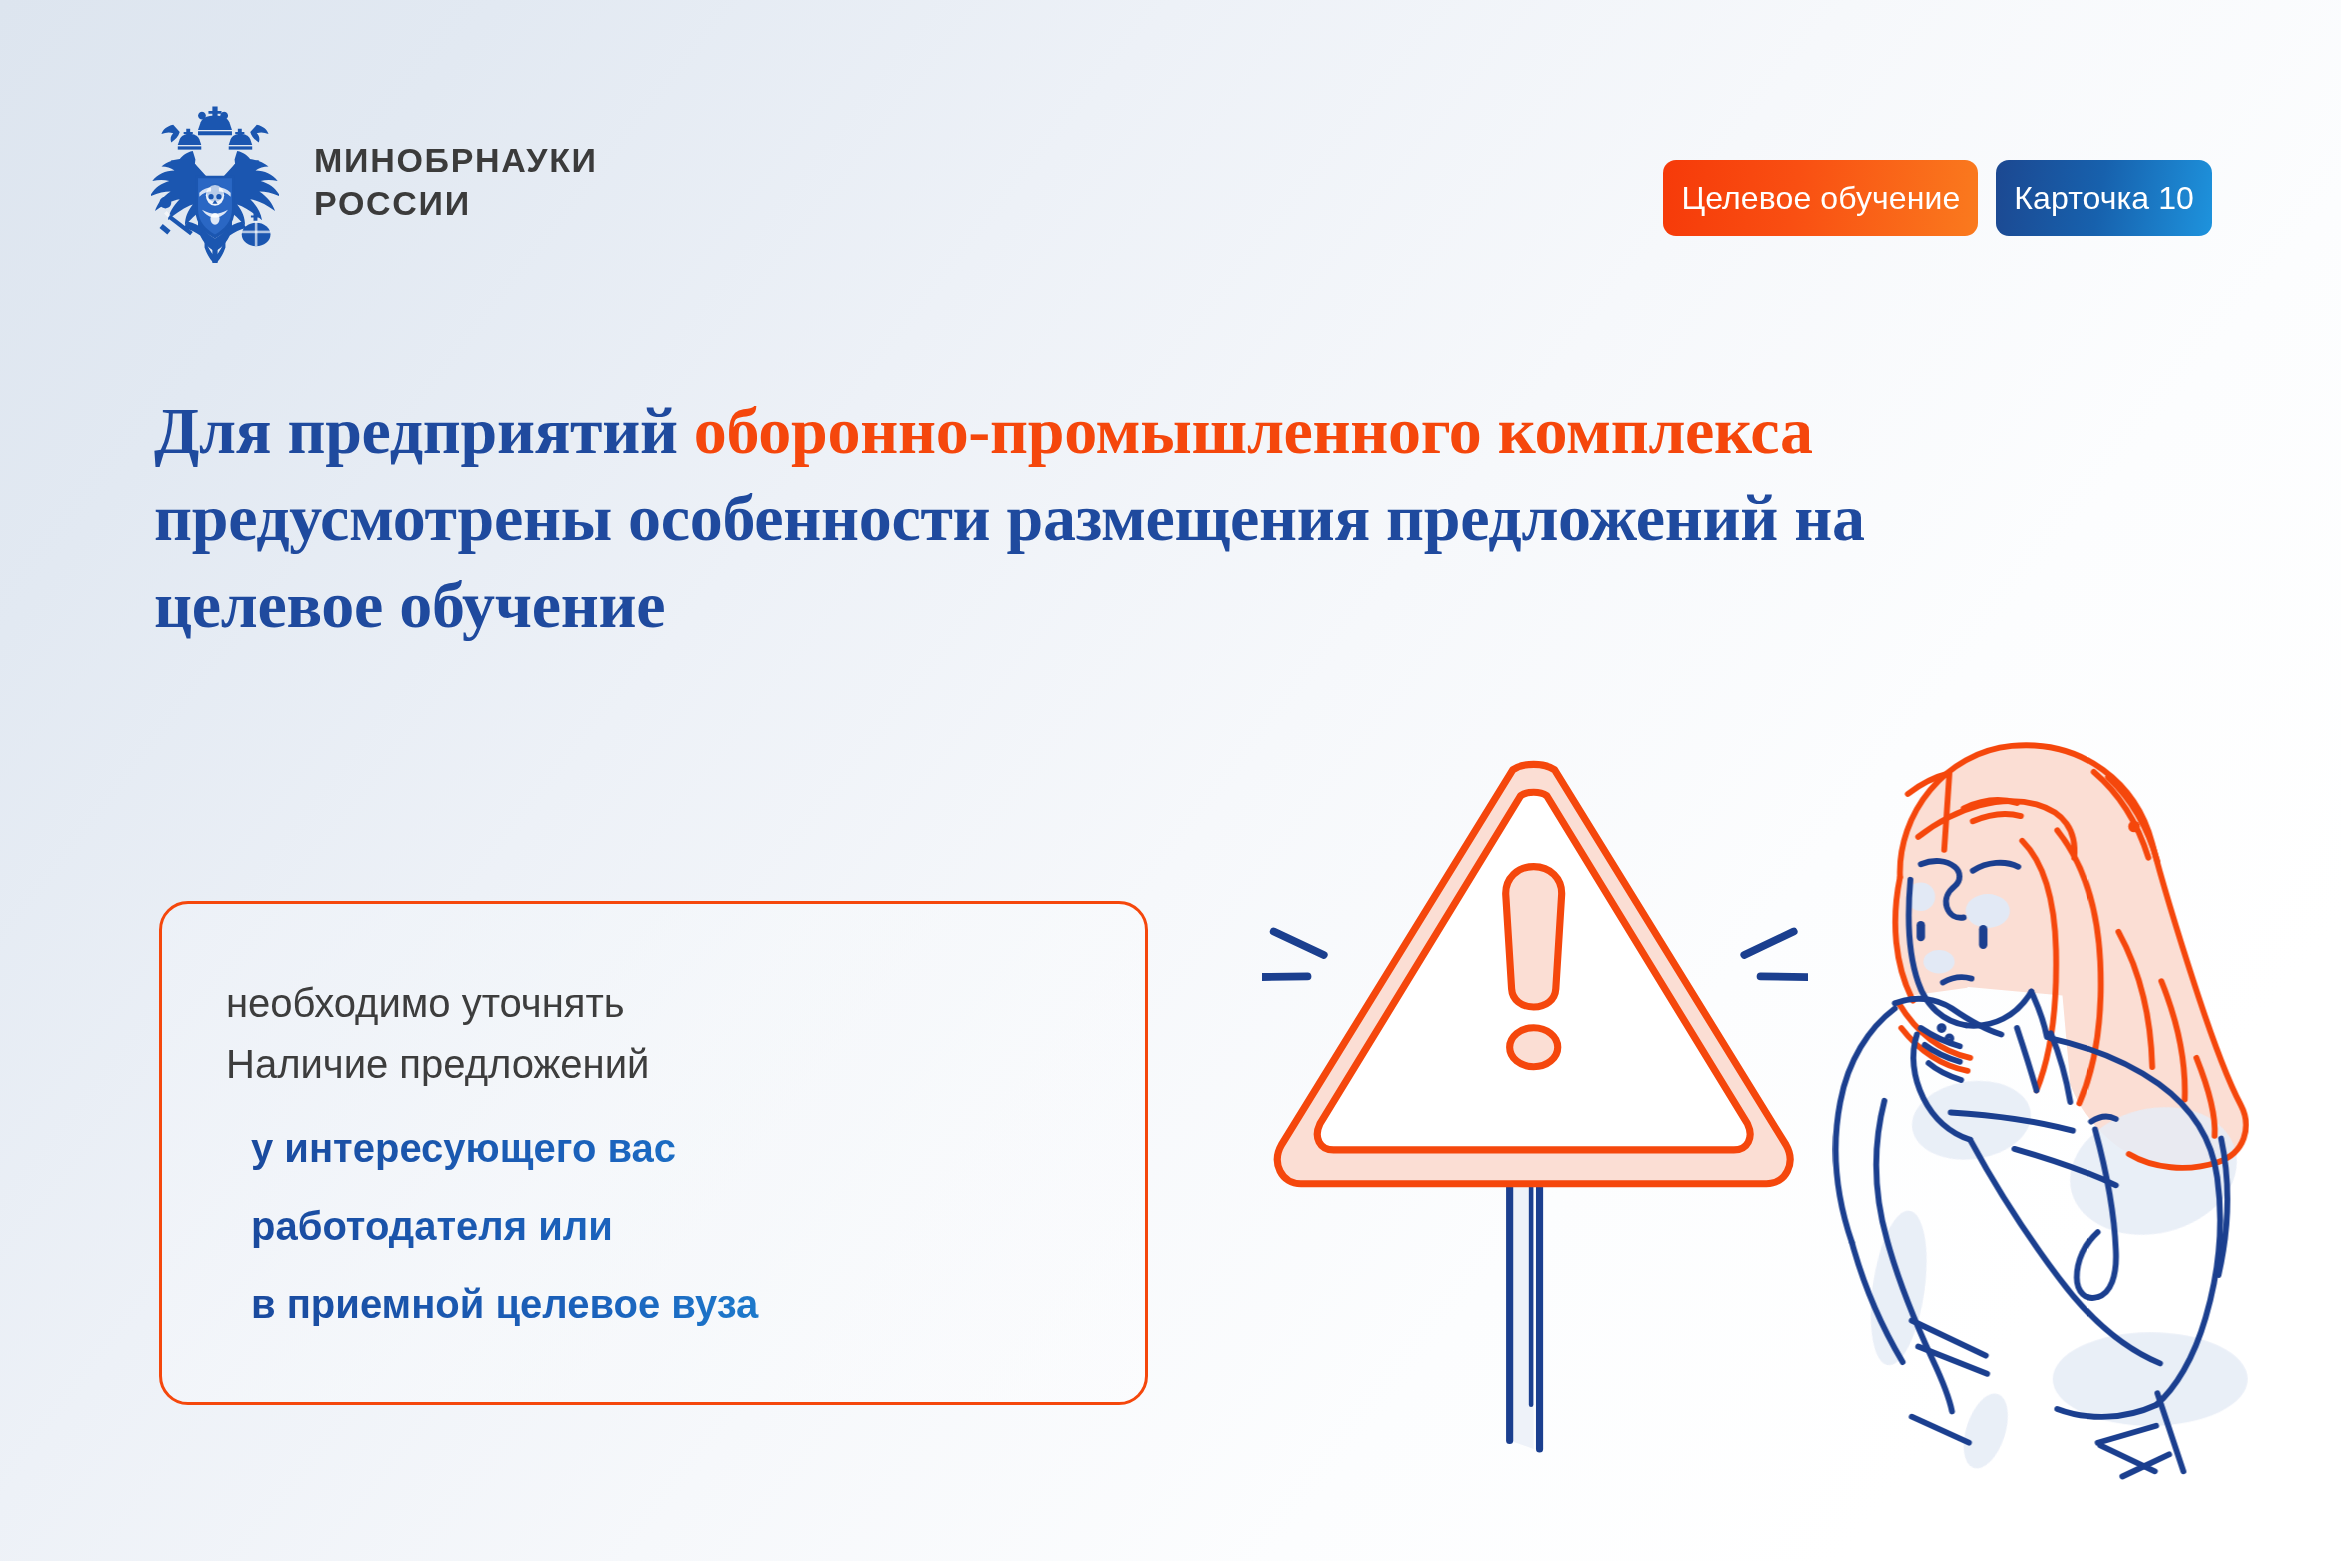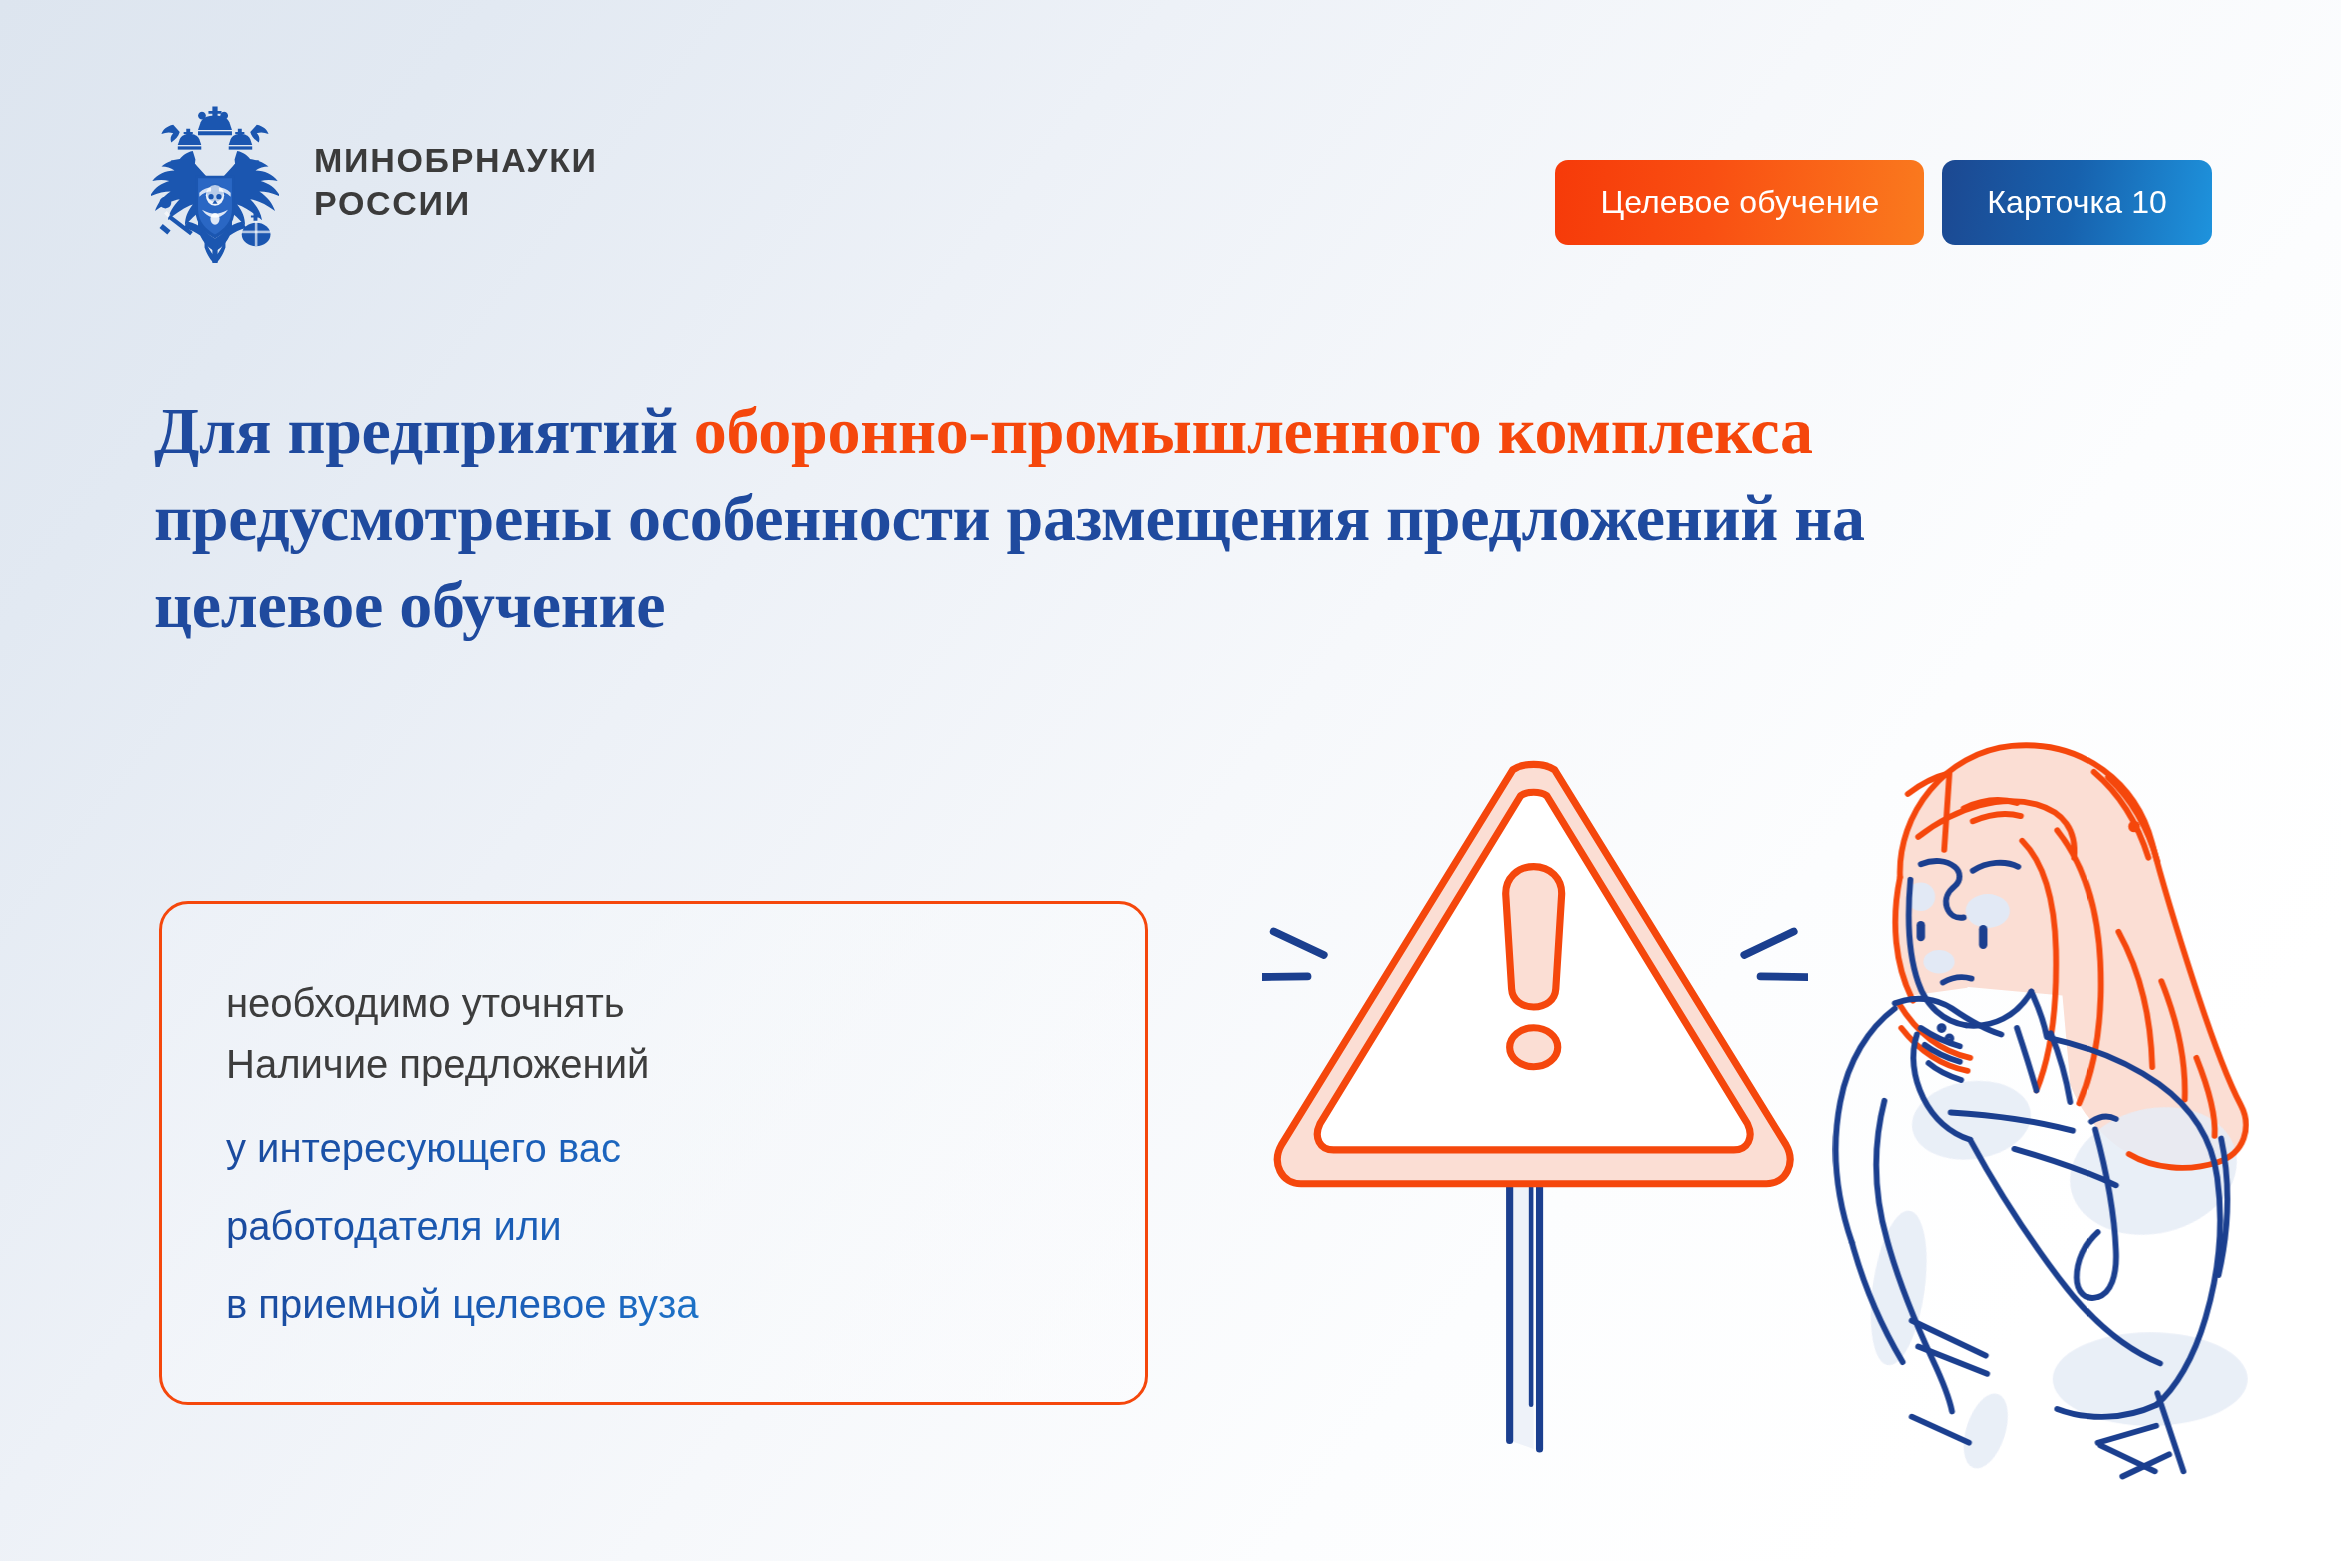--- a/index.html
+++ b/index.html
@@ -75,29 +75,29 @@
     top: 160px;
     display: flex;
     gap: 18px;
     align-items: stretch;
   }
 
   .badge {
     display: flex;
     align-items: center;
     justify-content: center;
-    height: 85px;
+    height: 76px;
     border-radius: 13px;
     color: #ffffff;
     font-family: "Liberation Sans", sans-serif;
     font-weight: 400;
     font-size: 32px;
     letter-spacing: 0.1px;
     white-space: nowrap;
-    padding: 0 45px;
+    padding: 0 18px;
     box-sizing: border-box;
   }
   .badge--topic {
     background: linear-gradient(96deg, #f63a09 0%, #f94f12 42%, #fa7a1e 100%);
   }
   .badge--card {
     background: linear-gradient(100deg, #1c4891 0%, #1761ad 48%, #1e93dd 100%);
   }
 
   
@@ -140,25 +140,26 @@
   .card-line {
     font-family: "Liberation Sans", sans-serif;
     font-size: 40px;
     line-height: 1.52;
     color: #3d3d3d;
     font-weight: 400;
     white-space: nowrap;
   }
   .card-line.plain + .card-line.plain { margin-top: 0; }
   .card-line.accent {
-    font-weight: 400;
+    font-weight: 700;
     background: linear-gradient(90deg, #1a4a9e 0%, #1b63bd 42%, #1f8ad6 72%, #22a8ee 100%);
     -webkit-background-clip: text;
     background-clip: text;
     color: transparent;
+    margin-left: 25px;
     -webkit-text-fill-color: transparent;
   }
   .card-line.accent.l1 { margin-top: 23.4px; }
   .card-line.accent.l2 { margin-top: 17px; }
   .card-line.accent.l3 { margin-top: 17px; }
 
   
   .illus-warning {
     position: absolute;
     left: 1262px;

